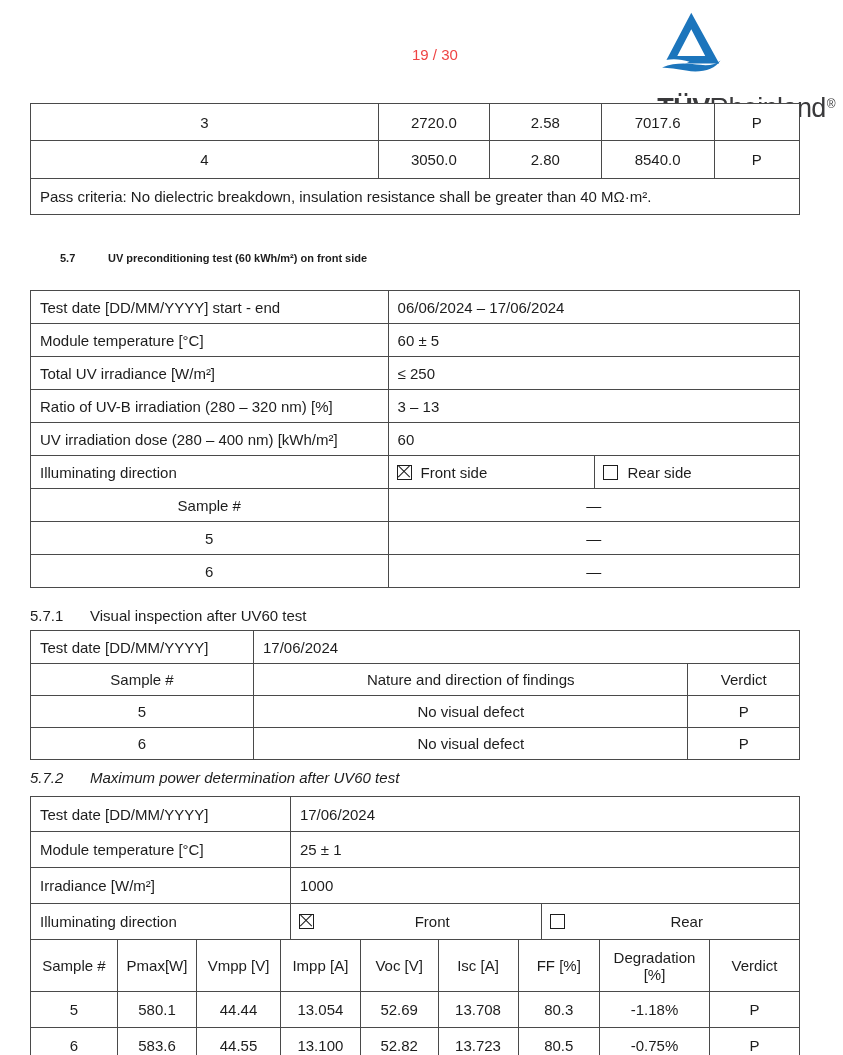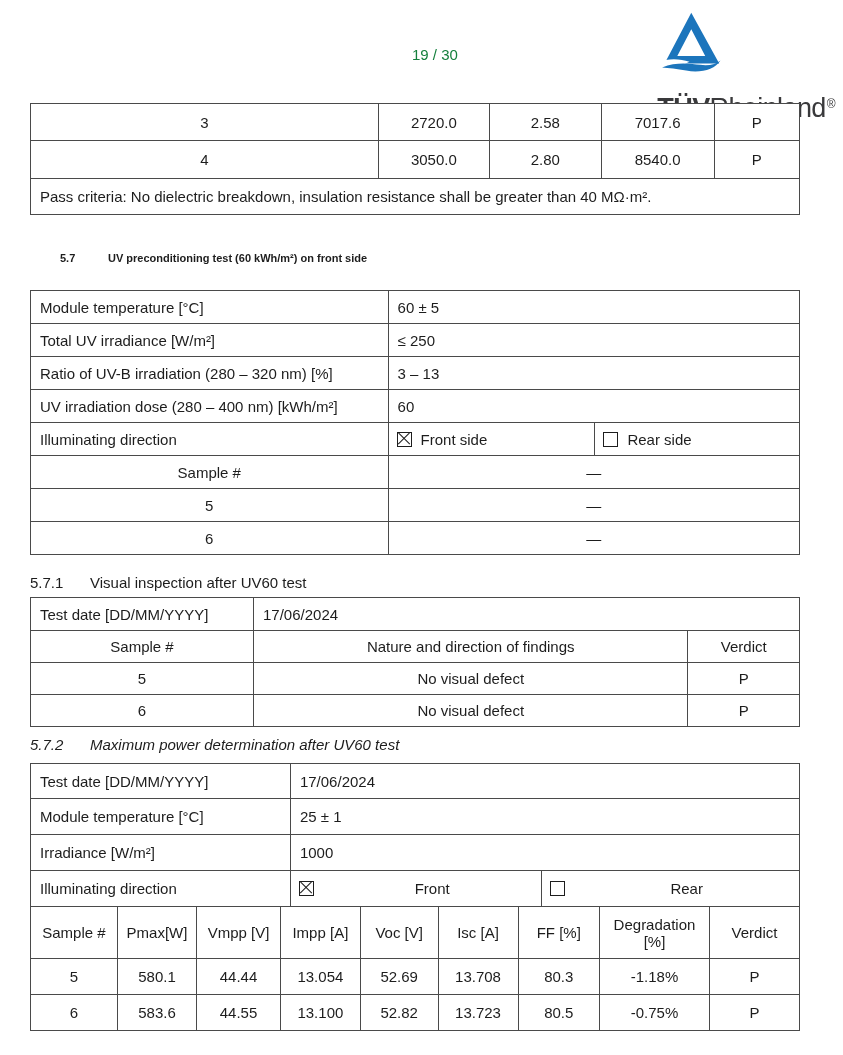--- a/index.html
+++ b/index.html
@@ -1,21 +1,21 @@
 <!DOCTYPE html>
 <html><head>
 <meta charset="utf-8">
 <style>
   html,body{margin:0;padding:0;}
   body{
     width:843px;height:1055px;background:#ffffff;position:relative;
     font-family:"Liberation Sans","DejaVu Sans",sans-serif;color:#1d1d1d;
     overflow:hidden;
   }
-  .page-number{position:absolute;left:412px;top:46px;font-size:15px;color:#15803d;}
+  .page-number{position:absolute;left:412px;top:46px;font-size:15px;color:#ef4444;}
   
   .logo{position:absolute;top:5px;right:8px;display:flex;align-items:flex-start;gap:7px;flex-direction:column;}
   .tri{width:66px;height:74px;display:block;}
   .logo-text{padding-top:8px;}
   .brand{font-size:27px;color:#39393b;letter-spacing:-0.6px;line-height:28px;white-space:nowrap;}
   .brand .b{font-weight:bold;}
   .reg{font-size:12px;position:relative;top:-9px;margin-left:1px;}
   .tagline{font-size:17.5px;color:#14532d;margin-top:3px;}
   
   .content{position:absolute;left:30px;top:0;width:770px;}
@@ -100,20 +100,24 @@
     <span class="sec-num">5.7</span><span>UV preconditioning test (60 kWh/m²) on front side</span>
   </div>
 
   <table id="t57">
     <colgroup>
       <col style="width:46.5%">
         <col style="width:26.9%">
         <col style="width:26.6%">
     </colgroup>
     <tbody>
+        <tr class="h33">
+      <td>Test date [DD/MM/YYYY] start - end</td>
+      <td colspan="2">06/06/2024 – 17/06/2024</td>
+    </tr>
     <tr class="h33">
       <td>Module temperature [°C]</td>
       <td colspan="2">60 ± 5</td>
     </tr>
     <tr class="h33">
       <td>Total UV irradiance [W/m²]</td>
       <td colspan="2">≤ 250</td>
     </tr>
     <tr class="h33">
       <td>Ratio of UV-B irradiation (280 – 320 nm) [%]</td>

